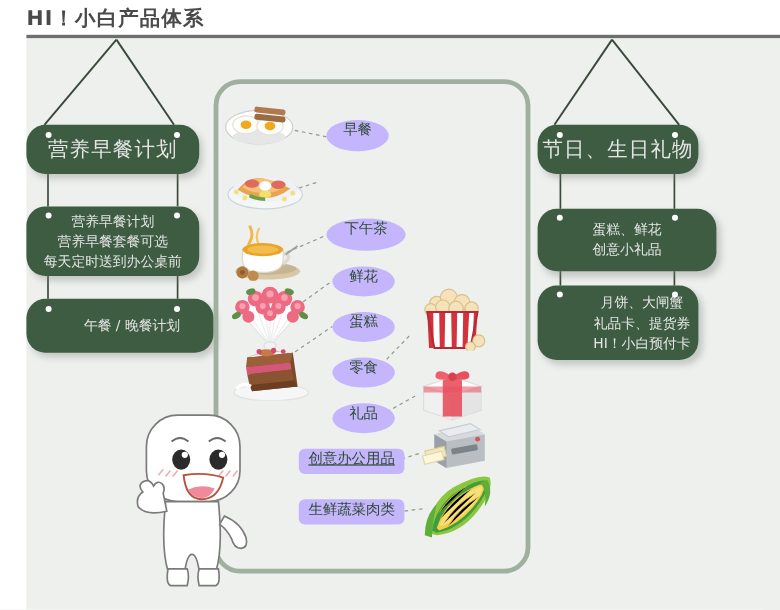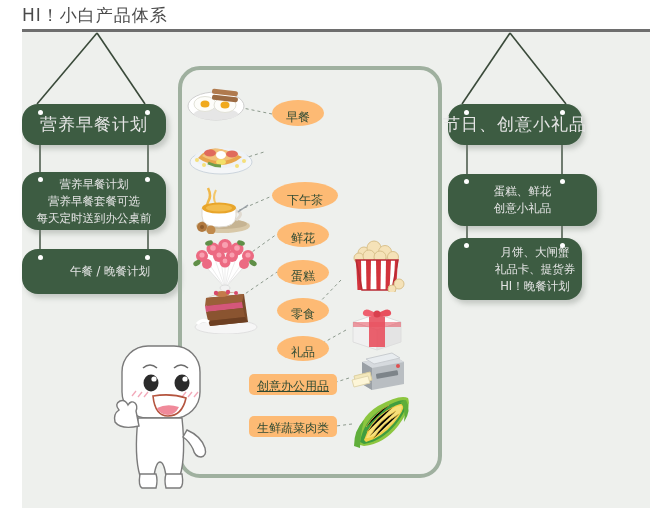--- a/index.html
+++ b/index.html
@@ -7,21 +7,21 @@
     width:650px;height:508px;
     background:#ffffff;
     font-family:"DejaVu Sans","Liberation Sans",sans-serif;
     overflow:hidden;
   }
   #root{position:relative;width:650px;height:508px;}
 
   
   .title{
     position:absolute;left:22px;top:4px;
-    font-size:17px;font-weight:normal;color:#4a4a4a;
+    font-size:17px;font-weight:bold;color:#4a4a4a;
     letter-spacing:1px;white-space:nowrap;
   }
   .title-rule{
     position:absolute;left:22px;top:29px;width:628px;height:3px;
     background:#6e6e6e;
   }
 
   
   .canvas{
     position:absolute;left:22px;top:32px;width:628px;height:476px;
@@ -55,24 +55,24 @@
   .panel{
     position:absolute;left:178px;top:66px;width:264px;height:412px;
     border:4px solid #9fb09f;border-radius:22px;
     background:transparent;
     box-sizing:border-box;
   }
 
   
   .lbl{
     position:absolute;
-    background:#fdba74;
+    background:#c4b5fd;
     color:#2f4a33;
     font-size:12px;
-    display:flex;align-items:flex-end;justify-content:center;
+    display:flex;align-items:flex-start;justify-content:center;
     white-space:nowrap;
     box-sizing:border-box;
   }
   .lbl.oval{border-radius:50%;}
   .lbl.pill{border-radius:5px;}
 
   
   .conn{position:absolute;left:0;top:0;width:650px;height:508px;pointer-events:none;}
 
   .art{position:absolute;}
@@ -124,36 +124,36 @@
 
   <div class="gbox body" style="left:22px;top:249px;width:156px;height:45px;padding-left:20px;">
     <span class="pin" style="left:16px;top:6px;"></span>
     <span class="pin" style="left:123px;top:6px;"></span>
     <span class="ln">午餐 / 晚餐计划</span>
   </div>
 
   <div class="gbox head" style="left:448px;top:104px;width:134px;height:41px;">
     <span class="pin" style="left:16px;top:6px;"></span>
     <span class="pin" style="left:112px;top:6px;"></span>
-    <span class="ln">节日、创意小礼品</span>
+    <span class="ln">节日、生日礼物</span>
   </div>
 
   <div class="gbox body" style="left:448px;top:174px;width:149px;height:52px;">
     <span class="pin" style="left:16px;top:5px;"></span>
     <span class="pin" style="left:112px;top:5px;"></span>
     <span class="ln">蛋糕、鲜花</span>
     <span class="ln">创意小礼品</span>
   </div>
 
   <div class="gbox body" style="left:448px;top:238px;width:134px;height:62px;padding-left:40px;">
     <span class="pin" style="left:16px;top:5px;"></span>
     <span class="pin" style="left:112px;top:5px;"></span>
     <span class="ln">月饼、大闸蟹</span>
     <span class="ln">礼品卡、提货券</span>
-    <span class="ln">HI！晚餐计划</span>
+    <span class="ln">HI！小白预付卡</span>
   </div>
 
   <div class="panel"></div>
 
   <svg class="conn">
     <g stroke="#8d9a8d" stroke-width="1" stroke-dasharray="3,3" fill="none">
       <line x1="228" y1="105" x2="272" y2="114"></line>
       <line x1="232" y1="162" x2="264" y2="152"></line>
       <line x1="228" y1="215" x2="272" y2="196"></line>
       <line x1="238" y1="262" x2="277" y2="234"></line>

